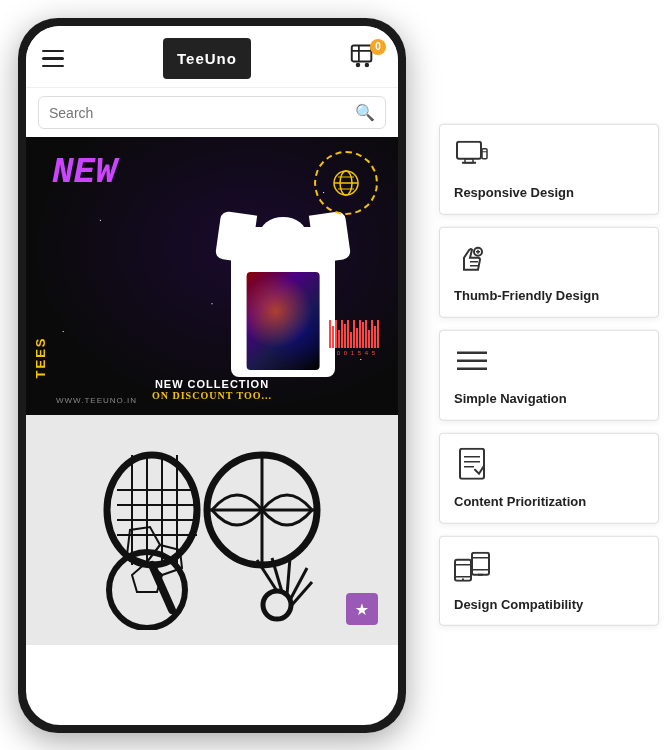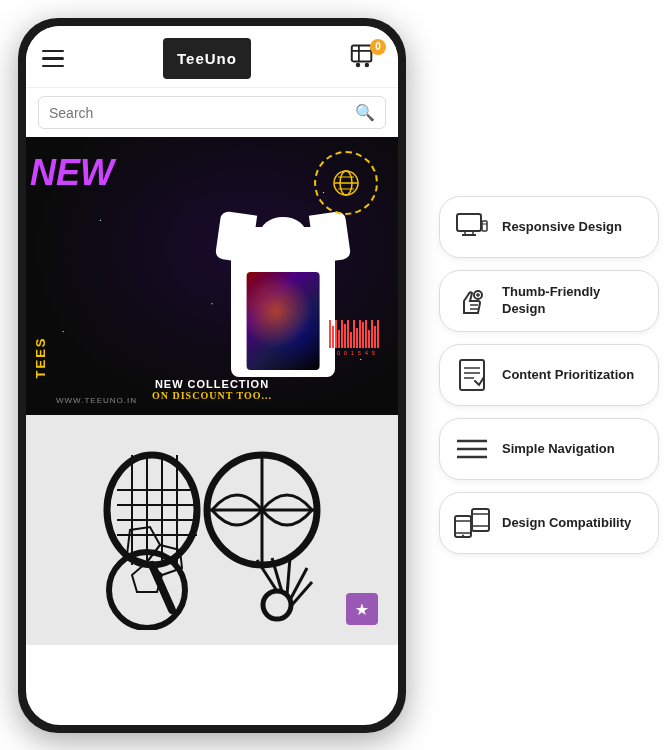--- a/index.html
+++ b/index.html
@@ -149,23 +149,24 @@
       background-image:
         radial-gradient(1px 1px at 20% 30%, #fff 0%, transparent 100%),
         radial-gradient(1px 1px at 80% 20%, #fff 0%, transparent 100%),
         radial-gradient(1px 1px at 50% 60%, #fff 0%, transparent 100%),
         radial-gradient(1px 1px at 10% 70%, #fff 0%, transparent 100%),
         radial-gradient(1px 1px at 90% 80%, #fff 0%, transparent 100%);
     }
 
     .banner-new-arrival {
       position: absolute;
-      left: 4px;
+      left: 26px;
       top: 18px;
       z-index: 2;
+      font-family: Liberation Mono, monospace;
     }
     .new-text {
       font-size: 36px;
       font-weight: 900;
       color: #cc44ff;
       line-height: 1;
       text-transform: uppercase;
       font-style: italic;
     }
     .arrival-text {
@@ -378,28 +379,29 @@
       top: 50%;
       transform: translateY(-50%);
       display: flex;
       flex-direction: column;
       gap: 12px;
       width: 220px;
     }
 
     .feature-card {
       display: flex;
-      align-items: center;
+      align-items: flex-start;
       gap: 12px;
       background: #fff;
       border: 1.5px solid #ddd;
-      border-radius: 21px;
+      border-radius: 4px;
       padding: 12px 14px;
       box-shadow: 0 2px 6px rgba(0,0,0,0.06);
       cursor: pointer;
+      flex-direction: column;
     }
     .feature-icon {
       width: 36px;
       height: 36px;
       flex-shrink: 0;
       display: flex;
       align-items: center;
       justify-content: center;
     }
     .feature-label {
@@ -577,40 +579,40 @@
         <circle cx="22" cy="10" r="4" stroke="#333" stroke-width="2" fill="none"></circle>
         <line x1="20" y1="10" x2="24" y2="10" stroke="#333" stroke-width="1.5"></line>
         <line x1="22" y1="8" x2="22" y2="12" stroke="#333" stroke-width="1.5"></line>
       </svg>
     </div>
     <span class="feature-label">Thumb-Friendly Design</span>
   </div>
 
   <div class="feature-card">
     <div class="feature-icon">
+      <svg width="30" height="22" viewBox="0 0 30 22" fill="none" xmlns="http://www.w3.org/2000/svg">
+        <line x1="0" y1="3" x2="30" y2="3" stroke="#333" stroke-width="2.5" stroke-linecap="round"></line>
+        <line x1="0" y1="11" x2="30" y2="11" stroke="#333" stroke-width="2.5" stroke-linecap="round"></line>
+        <line x1="0" y1="19" x2="30" y2="19" stroke="#333" stroke-width="2.5" stroke-linecap="round"></line>
+      </svg>
+    </div>
+    <span class="feature-label">Simple Navigation</span>
+  </div>
+
+  <div class="feature-card">
+    <div class="feature-icon">
       <svg width="26" height="32" viewBox="0 0 26 32" fill="none" xmlns="http://www.w3.org/2000/svg">
         <rect x="1" y="1" width="24" height="30" rx="2" stroke="#333" stroke-width="2" fill="none"></rect>
         <line x1="5" y1="9" x2="21" y2="9" stroke="#333" stroke-width="1.5"></line>
         <line x1="5" y1="14" x2="21" y2="14" stroke="#333" stroke-width="1.5"></line>
         <line x1="5" y1="19" x2="15" y2="19" stroke="#333" stroke-width="1.5"></line>
         <path d="M16 22 L20 26 L25 18" stroke="#333" stroke-width="2" fill="none" stroke-linecap="round"></path>
       </svg>
     </div>
     <span class="feature-label">Content Prioritization</span>
-  </div>
-
-  <div class="feature-card">
-    <div class="feature-icon">
-      <svg width="30" height="22" viewBox="0 0 30 22" fill="none" xmlns="http://www.w3.org/2000/svg">
-        <line x1="0" y1="3" x2="30" y2="3" stroke="#333" stroke-width="2.5" stroke-linecap="round"></line>
-        <line x1="0" y1="11" x2="30" y2="11" stroke="#333" stroke-width="2.5" stroke-linecap="round"></line>
-        <line x1="0" y1="19" x2="30" y2="19" stroke="#333" stroke-width="2.5" stroke-linecap="round"></line>
-      </svg>
-    </div>
-    <span class="feature-label">Simple Navigation</span>
   </div>
 
   <div class="feature-card">
     <div class="feature-icon">
       <svg width="36" height="30" viewBox="0 0 36 30" fill="none" xmlns="http://www.w3.org/2000/svg">
         <rect x="1" y="8" width="16" height="21" rx="2" stroke="#333" stroke-width="2" fill="none"></rect>
         <line x1="1" y1="13" x2="17" y2="13" stroke="#333" stroke-width="1.5"></line>
         <line x1="1" y1="25" x2="17" y2="25" stroke="#333" stroke-width="1.5"></line>
         <circle cx="9" cy="27.5" r="1" fill="#333"></circle>
         <rect x="18" y="1" width="17" height="22" rx="2" stroke="#333" stroke-width="2" fill="none"></rect>

